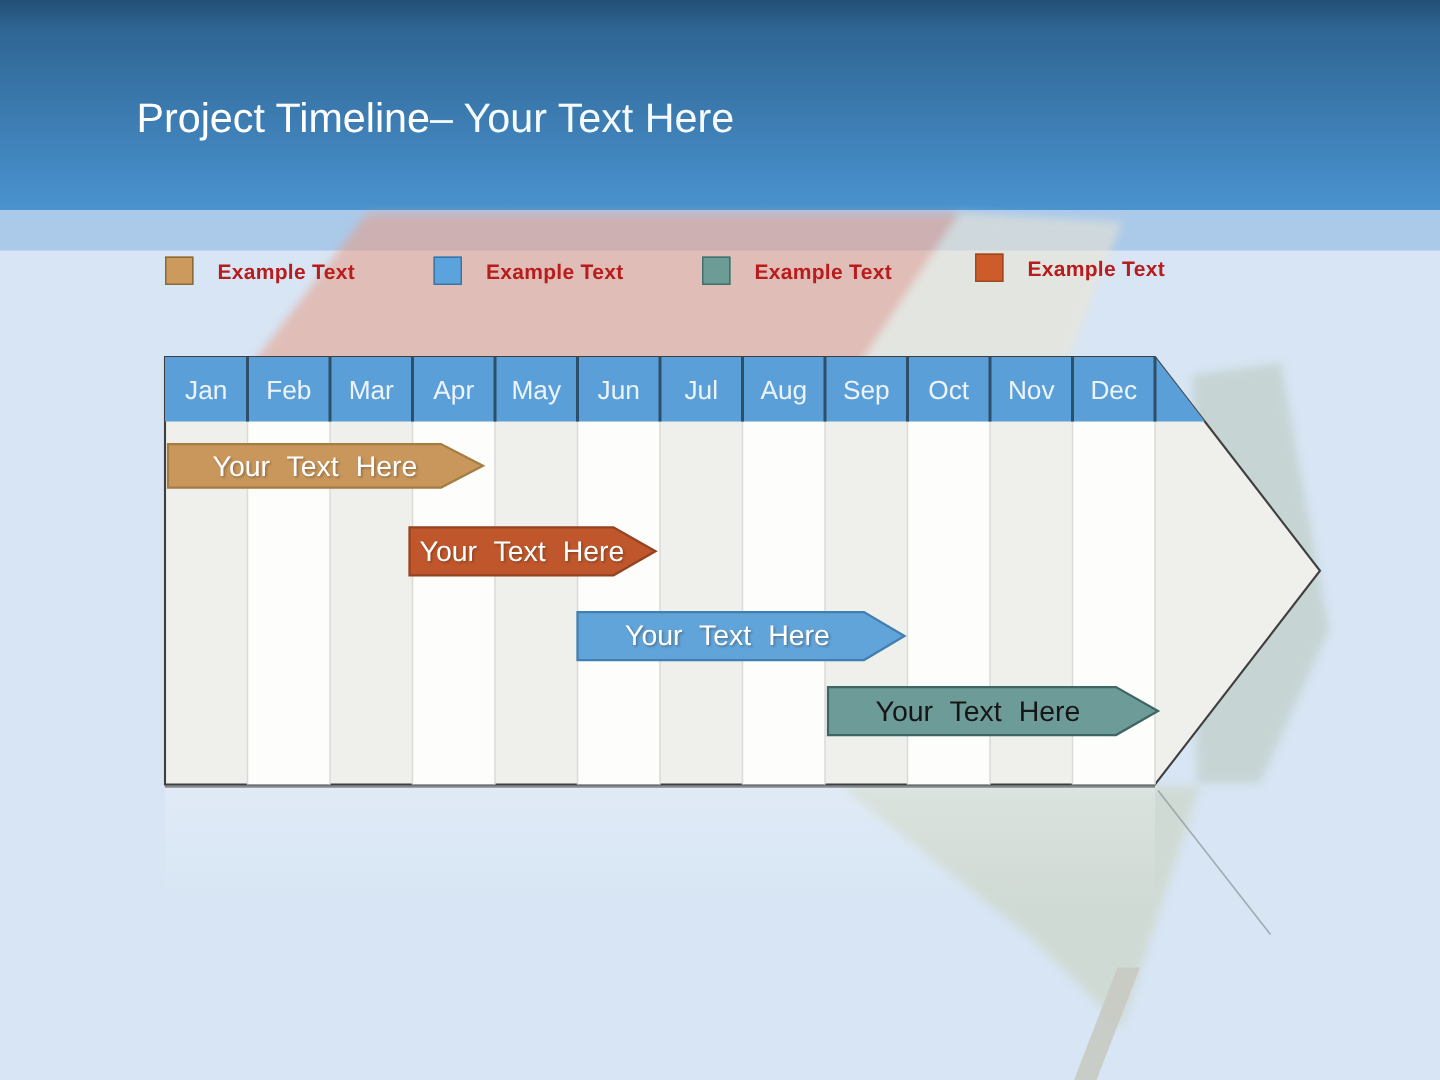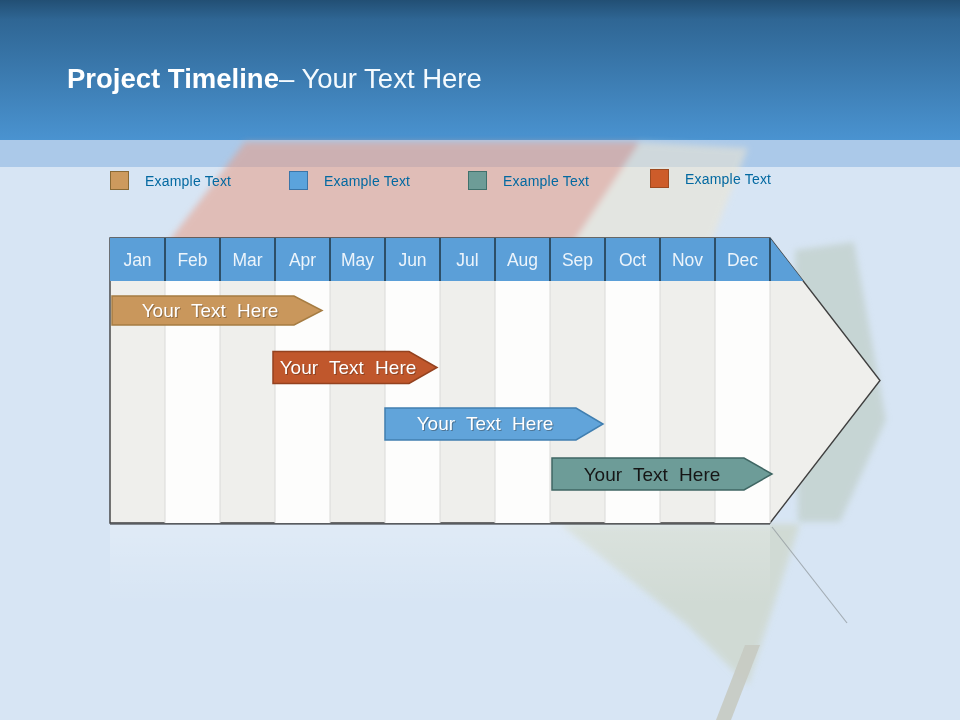--- a/index.html
+++ b/index.html
@@ -13,30 +13,30 @@
     background:linear-gradient(180deg,#224f74 0%,#2f6694 14%,#4a93d0 100%);
   }
   .band{
     position:absolute;left:0;top:140px;width:960px;height:27px;
     background:#abc9e9;
   }
   .slide-title{
     position:absolute;left:67px;top:62px;margin:0;
     font-size:27.5px;line-height:34px;color:#ffffff;white-space:nowrap;
   }
-  .t-bold{font-weight:700;}
+  .t-bold{font-weight:400;margin-left:24px;}
   .t-rest{font-weight:400;margin-left:0;color:#f4fafe;}
   .scene{position:absolute;left:0;top:0;width:960px;height:720px;}
   .legend{position:absolute;left:0;top:0;width:960px;height:0;}
   .legend-item{position:absolute;top:170px;height:21px;display:flex;align-items:center;}
   .swatch{
     display:inline-block;width:19px;height:19px;
     border:1.5px solid #555;box-sizing:border-box;margin-right:16px;
   }
-  .legend-label{font-size:14px;font-weight:400;color:#0369a1;letter-spacing:0.2px;}
+  .legend-label{font-size:14px;font-weight:700;color:#b91c1c;letter-spacing:0.2px;}
   text{font-family:"Liberation Sans",sans-serif;}
   .month{font-size:17.5px;fill:#ecf4fb;text-anchor:middle;}
   .bar-label{font-size:19px;text-anchor:middle;word-spacing:6px;
     filter:drop-shadow(1px 1.5px 0.6px rgba(40,30,20,0.35));}
   .bar-label-dark{font-size:19px;text-anchor:middle;word-spacing:6px;}
   .hsep{stroke:#2d4f68;stroke-width:2;}
   .bsep{stroke:#dadad8;stroke-width:1;}
 </style>
 </head>
 <body>

